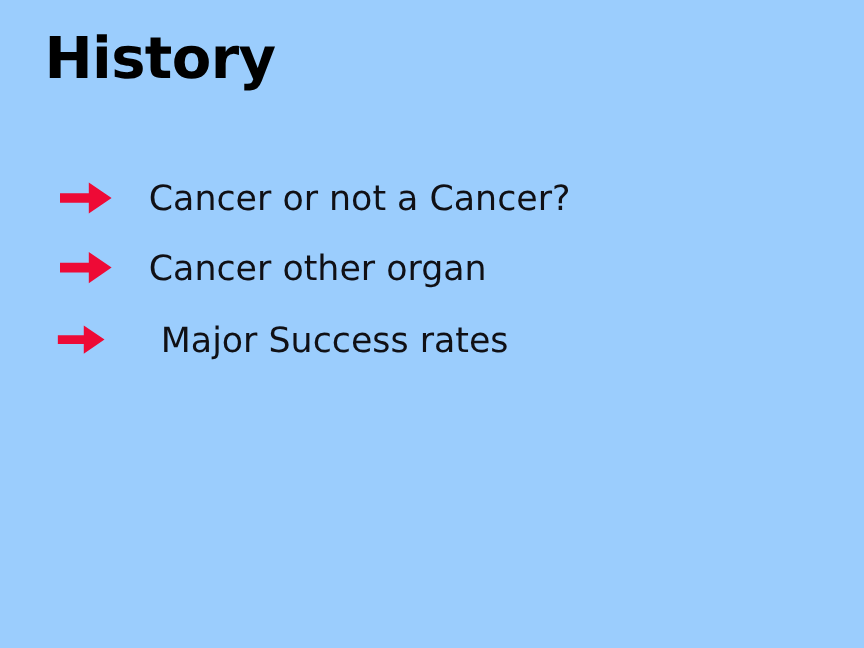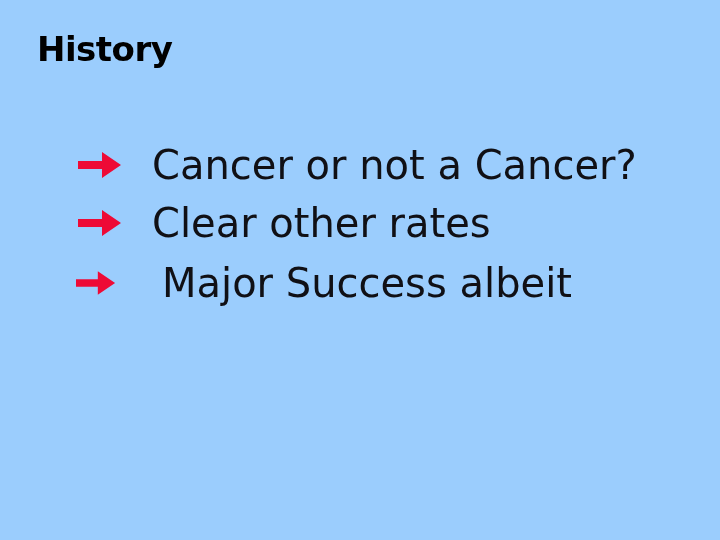--- a/index.html
+++ b/index.html
@@ -22,45 +22,44 @@
     box-sizing: border-box;
   }
 
   
   #slide-title {
     position: absolute;
     left: 37px;
     top: 23px;
     font-family: "DejaVu Sans", sans-serif;
     font-weight: bold;
-    font-size: 34px;
+    font-size: 48px;
     line-height: 52px;
     color: #000000;
     letter-spacing: -0.5px;
     white-space: nowrap;
   }
 
   
   #body-block {
     position: absolute;
     left: 0;
     top: 136px;
     width: 720px;
   }
 
   .bullet-line {
     position: relative;
     display: block;
     height: 58px;
     color: #111111;
     font-family: "DejaVu Sans", sans-serif;
-    font-size: 40px;
+    font-size: 29px;
     line-height: 58px;
     white-space: nowrap;
-    margin-left: 28px;
   }
 
   .arrow-cell {
     position: absolute;
     top: 0;
     height: 58px;
     display: flex;
     align-items: center;
   }
 
@@ -107,27 +106,27 @@
       </span>
       <span class="bullet-text">Cancer or not a Cancer?</span>
     </div>
 
     <div class="bullet-line" id="line-2">
       <span class="arrow-cell">
         <svg width="44" height="30" viewBox="0 0 44 30" aria-hidden="true">
           <path d="M0 11 L24 11 L24 2 L43 15 L24 28 L24 19 L0 19 Z" fill="#EE0A36"></path>
         </svg>
       </span>
-      <span class="bullet-text">Clear other rates</span>
+      <span class="bullet-text">Cancer other organ</span>
     </div>
 
 
     <div class="bullet-line" id="line-3">
       <span class="arrow-cell">
         <svg width="40" height="28" viewBox="0 0 44 30" aria-hidden="true">
           <path d="M0 11 L24 11 L24 2 L43 15 L24 28 L24 19 L0 19 Z" fill="#EE0A36"></path>
         </svg>
       </span>
-      <span class="bullet-text">Major Success albeit</span>
+      <span class="bullet-text">Major Success rates</span>
     </div>
 
   </div>
 </div>
 
 </body></html>

